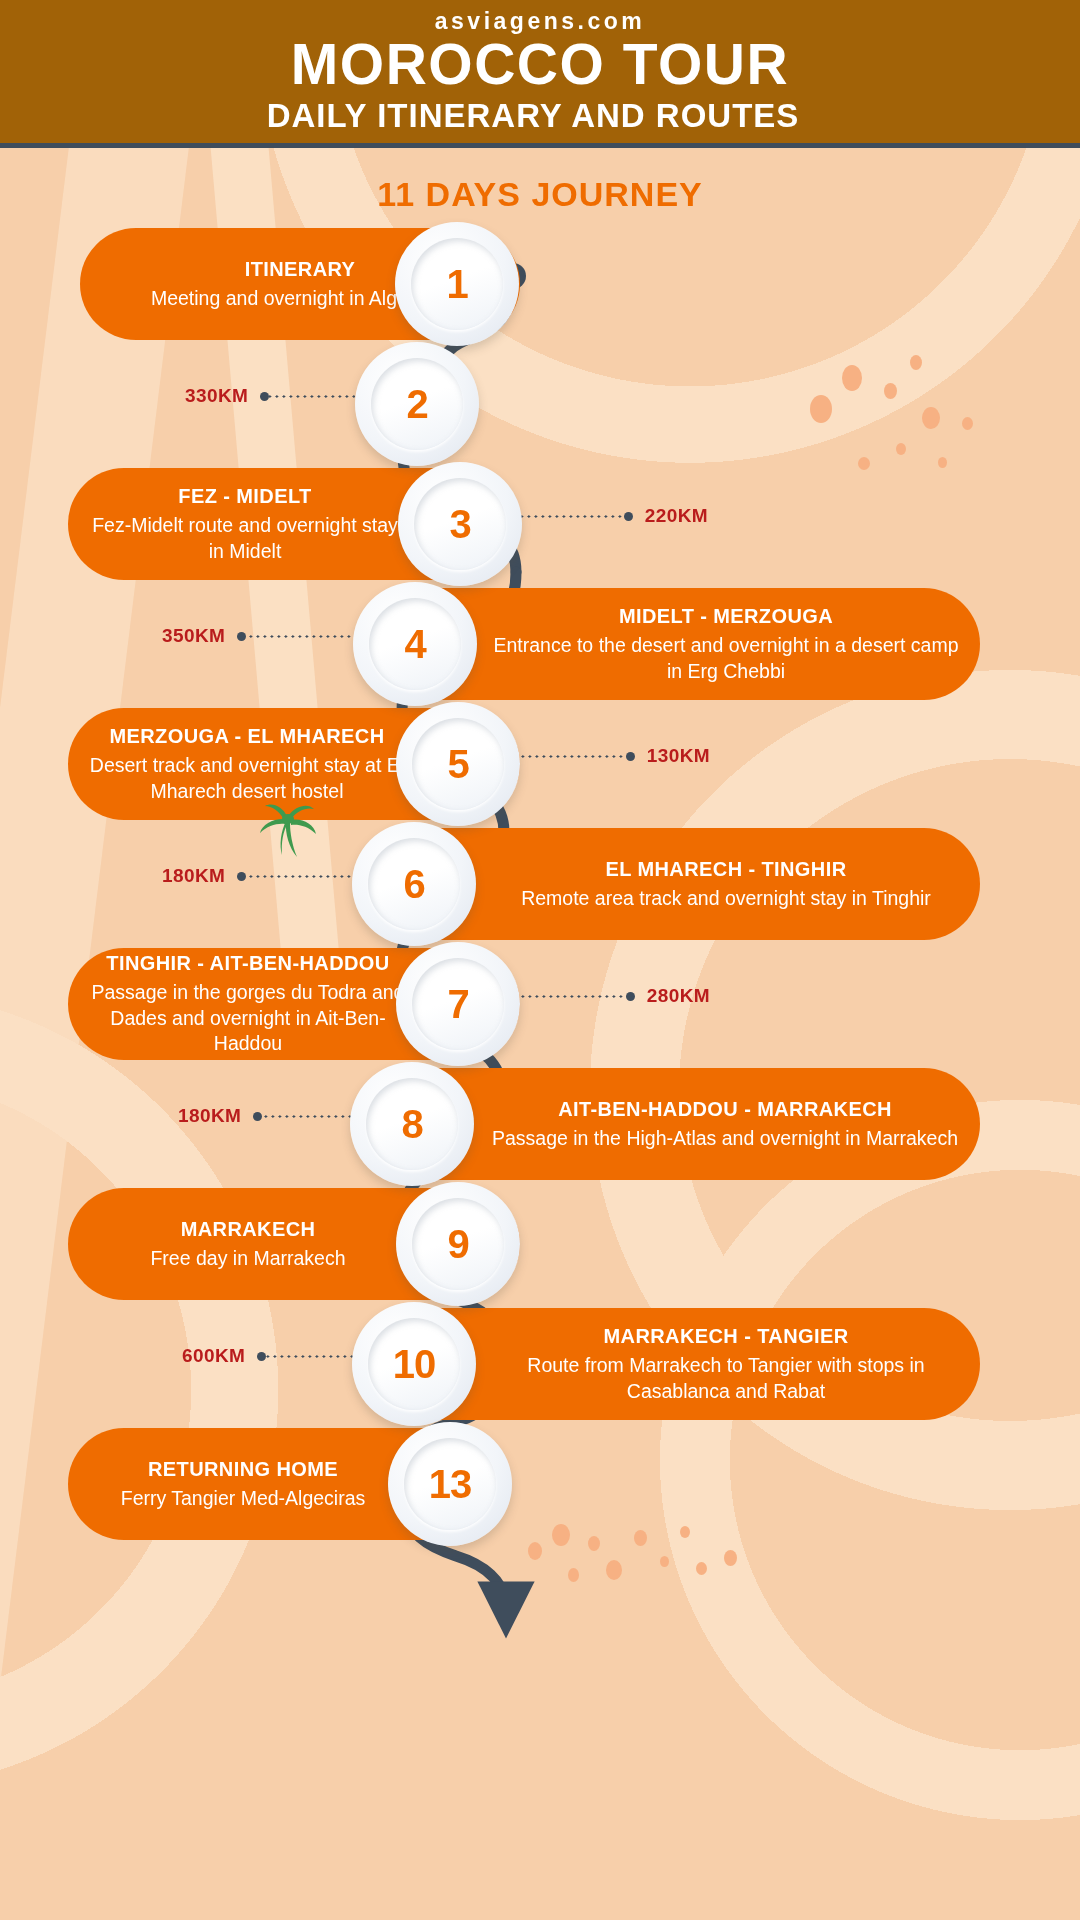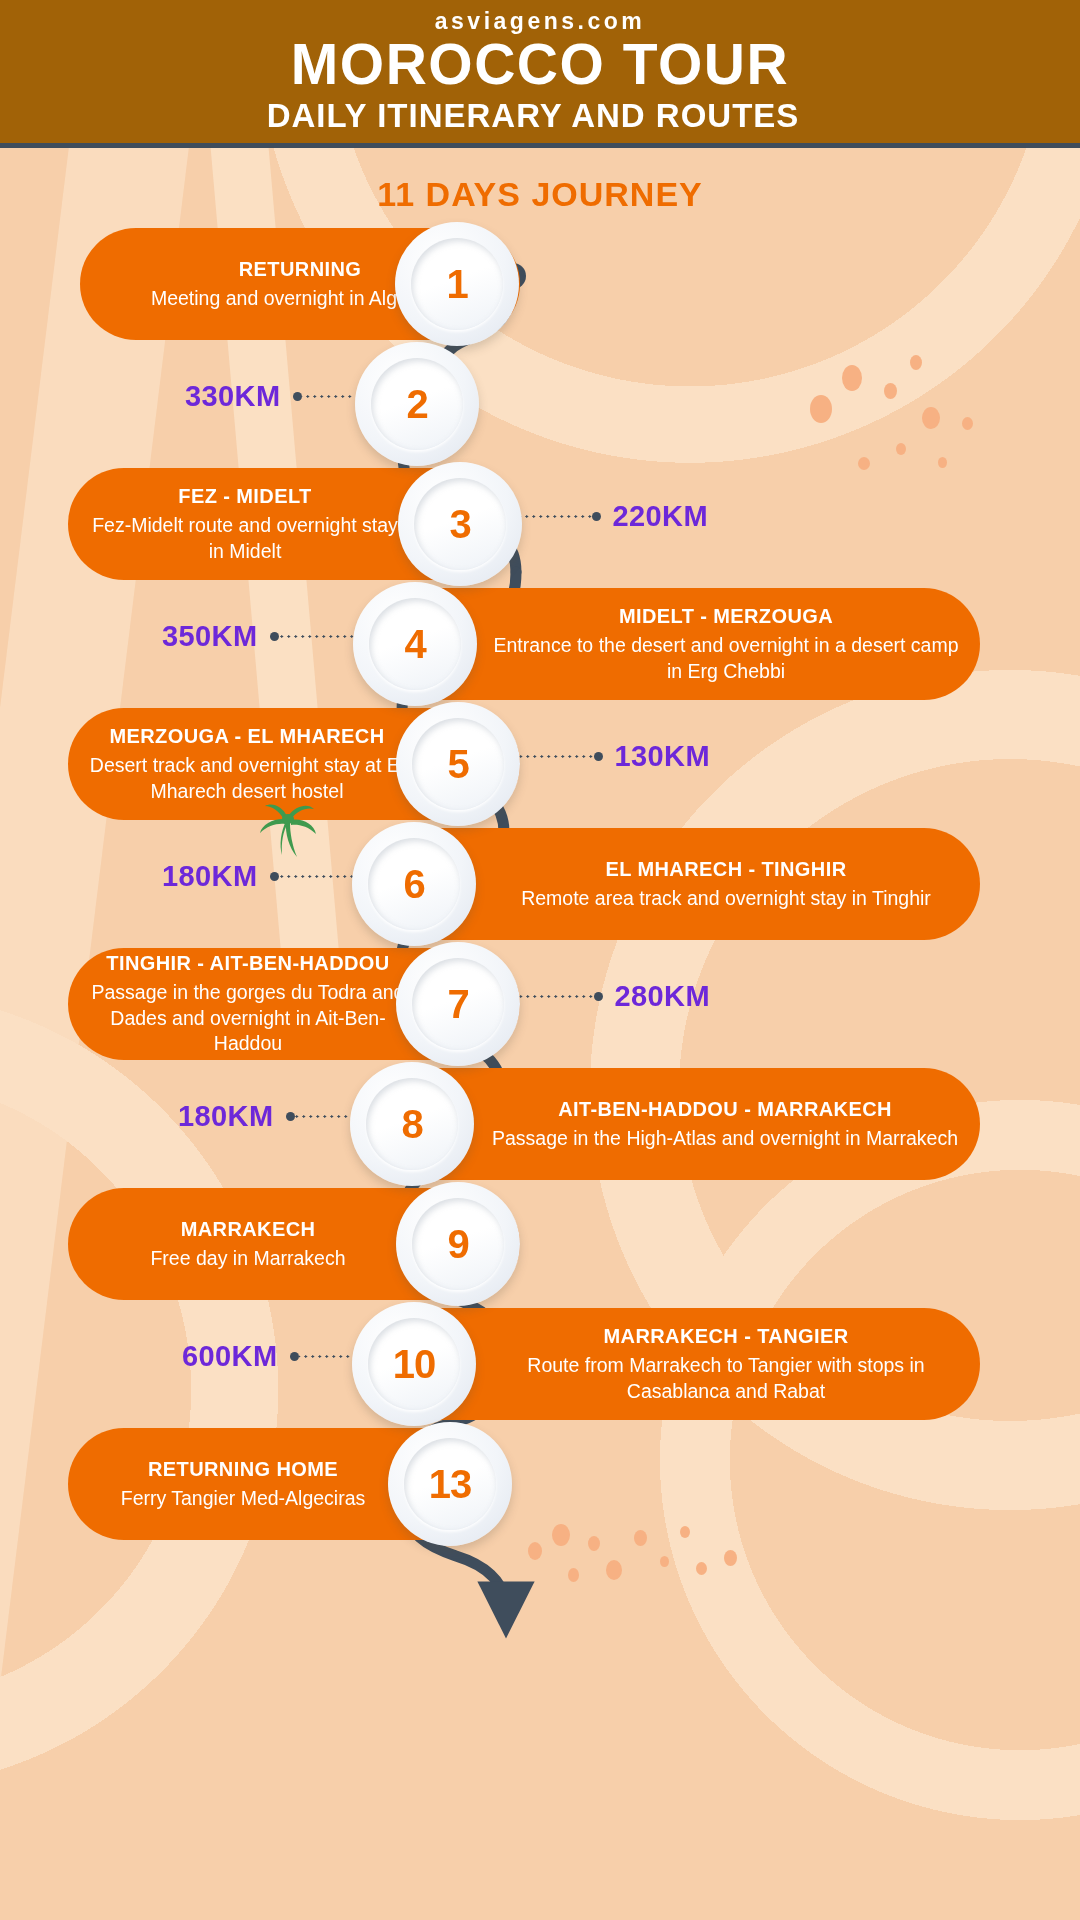--- a/index.html
+++ b/index.html
@@ -76,21 +76,21 @@
     box-shadow:inset 2px 3px 6px rgba(150,160,175,.35), 0 2px 3px rgba(255,255,255,.9);
   }
   .bubble span{
     position:relative;z-index:2;color:#ef6c00;font-size:40px;font-weight:bold;
     letter-spacing:-1px;
   }
 
   
   .dist{position:absolute;display:flex;align-items:center;height:20px;}
   .dist-label{
-    color:#6d28d9;font-size:29px;font-weight:bold;letter-spacing:.4px;white-space:nowrap;
+    color:#b91c1c;font-size:19px;font-weight:bold;letter-spacing:.4px;white-space:nowrap;
   }
   .dot-end{width:9px;height:9px;border-radius:50%;background:#3f4d5c;flex:0 0 auto;}
   .dotline{
     height:3px;flex:1 1 auto;
     background-image:radial-gradient(circle, #3f4d5c 1.1px, transparent 1.2px);
     background-size:7px 3px;background-repeat:repeat-x;background-position:center;
   }
 
   
   .palm{position:absolute;z-index:3;}
@@ -169,21 +169,21 @@
     <path d="M504,1352 C504,1408 472,1418 448,1424 C420,1432 402,1452 402,1492
              C402,1536 432,1548 456,1556 C482,1564 506,1580 506,1610" marker-end="url(#arrow-dn)"></path>
   </g>
 </svg>
 
 <div class="steps">
 
   <div class="step" style="top:228px;left:0;width:1080px;">
     <div class="card" style="left:80px;width:440px;">
       <div class="card-inner">
-        <p class="step-title">RETURNING</p>
+        <p class="step-title">ITINERARY</p>
         <p class="step-desc">Meeting and overnight in Algeciras</p>
       </div>
     </div>
     <div class="bubble" style="left:395px;">
       <span>1</span>
     </div>
   </div>
 
   <div class="step" style="top:348px;left:0;width:1080px;">
     <div class="bubble" style="left:355px;">

